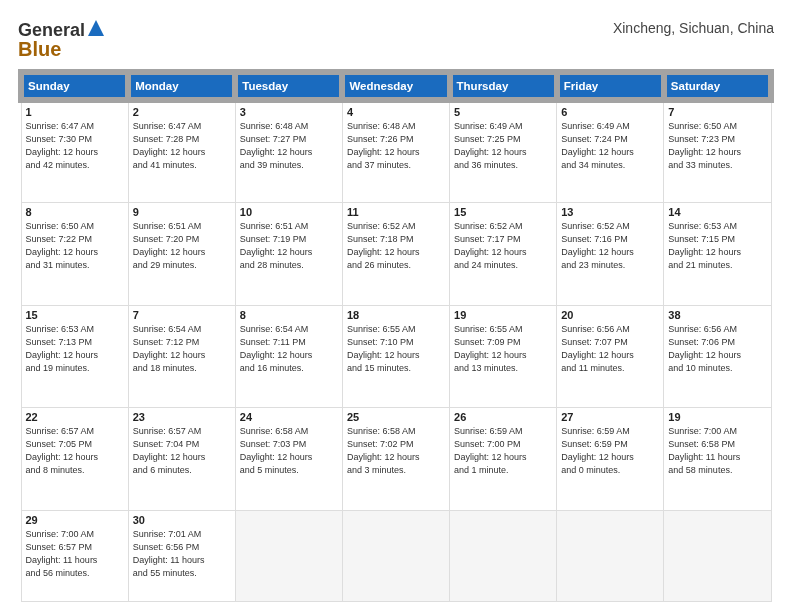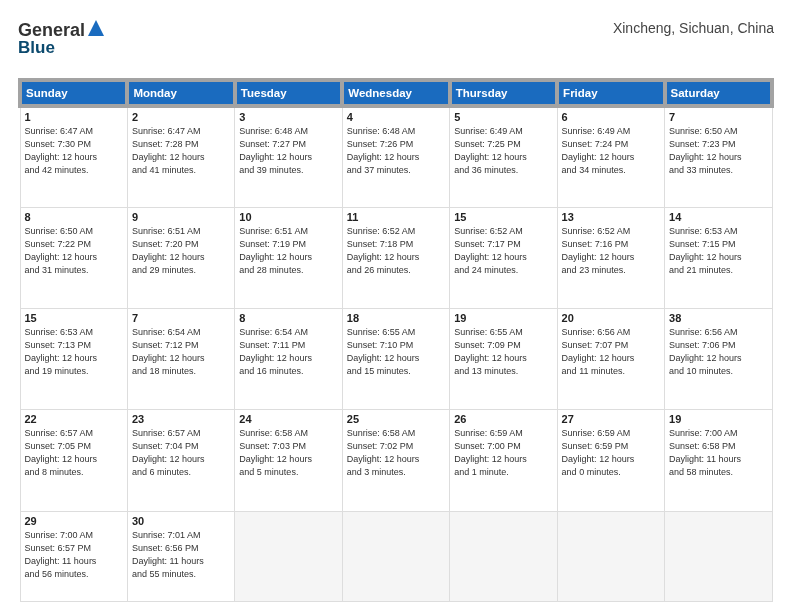--- a/index.html
+++ b/index.html
@@ -14,21 +14,21 @@
       width: 792px;
       height: 612px;
       padding: 18px 18px 10px 18px;
       display: flex;
       flex-direction: column;
     }
     .header {
       display: flex;
       justify-content: space-between;
       align-items: flex-start;
-      margin-bottom: 20px;
+      margin-bottom: 8px;
     }
     .logo {
       display: flex;
       flex-direction: column;
       align-items: flex-start;
     }
     .logo-text {
       display: flex;
       align-items: center;
       font-size: 18px;
@@ -57,21 +57,21 @@
       width: 100%;
       table-layout: fixed;
     }
     .calendar th {
       background: #1a6bbf;
       color: #fff;
       font-size: 11.5px;
       font-weight: bold;
       padding: 5px 4px;
       text-align: left;
-      border: 4px solid #a3a3a3;
+      border: 6px solid #a3a3a3;
     }
     .calendar td {
       vertical-align: top;
       font-size: 9px;
       color: #333;
       padding: 3px 4px;
       border: 1px solid #ddd;
       background: #fff;
       height: 82px;
     }
@@ -98,21 +98,21 @@
 
 <div class="page">
   <div class="header">
     <div class="logo">
       <div class="logo-text">
         <span class="logo-general">General</span>
         <svg width="20" height="24" viewBox="0 0 20 24" style="margin:0 1px;">
           <polygon points="10,2 18,18 2,18" fill="#1a6bbf"></polygon>
         </svg>
       </div>
-      <span class="logo-blue" style="font-size:17px;font-weight:bold;color:#0c4a6e;margin-top:-4px;">Blue</span>
+      <span class="logo-blue" style="font-size:20px;font-weight:bold;color:#a16207;margin-top:-4px;">Blue</span>
     </div>
     <div class="title-block">
       <div class="location-title">Xincheng, Sichuan, China</div>
     </div>
   </div>
 
   <table class="calendar">
     <thead>
       <tr>
         <th>Sunday</th>

